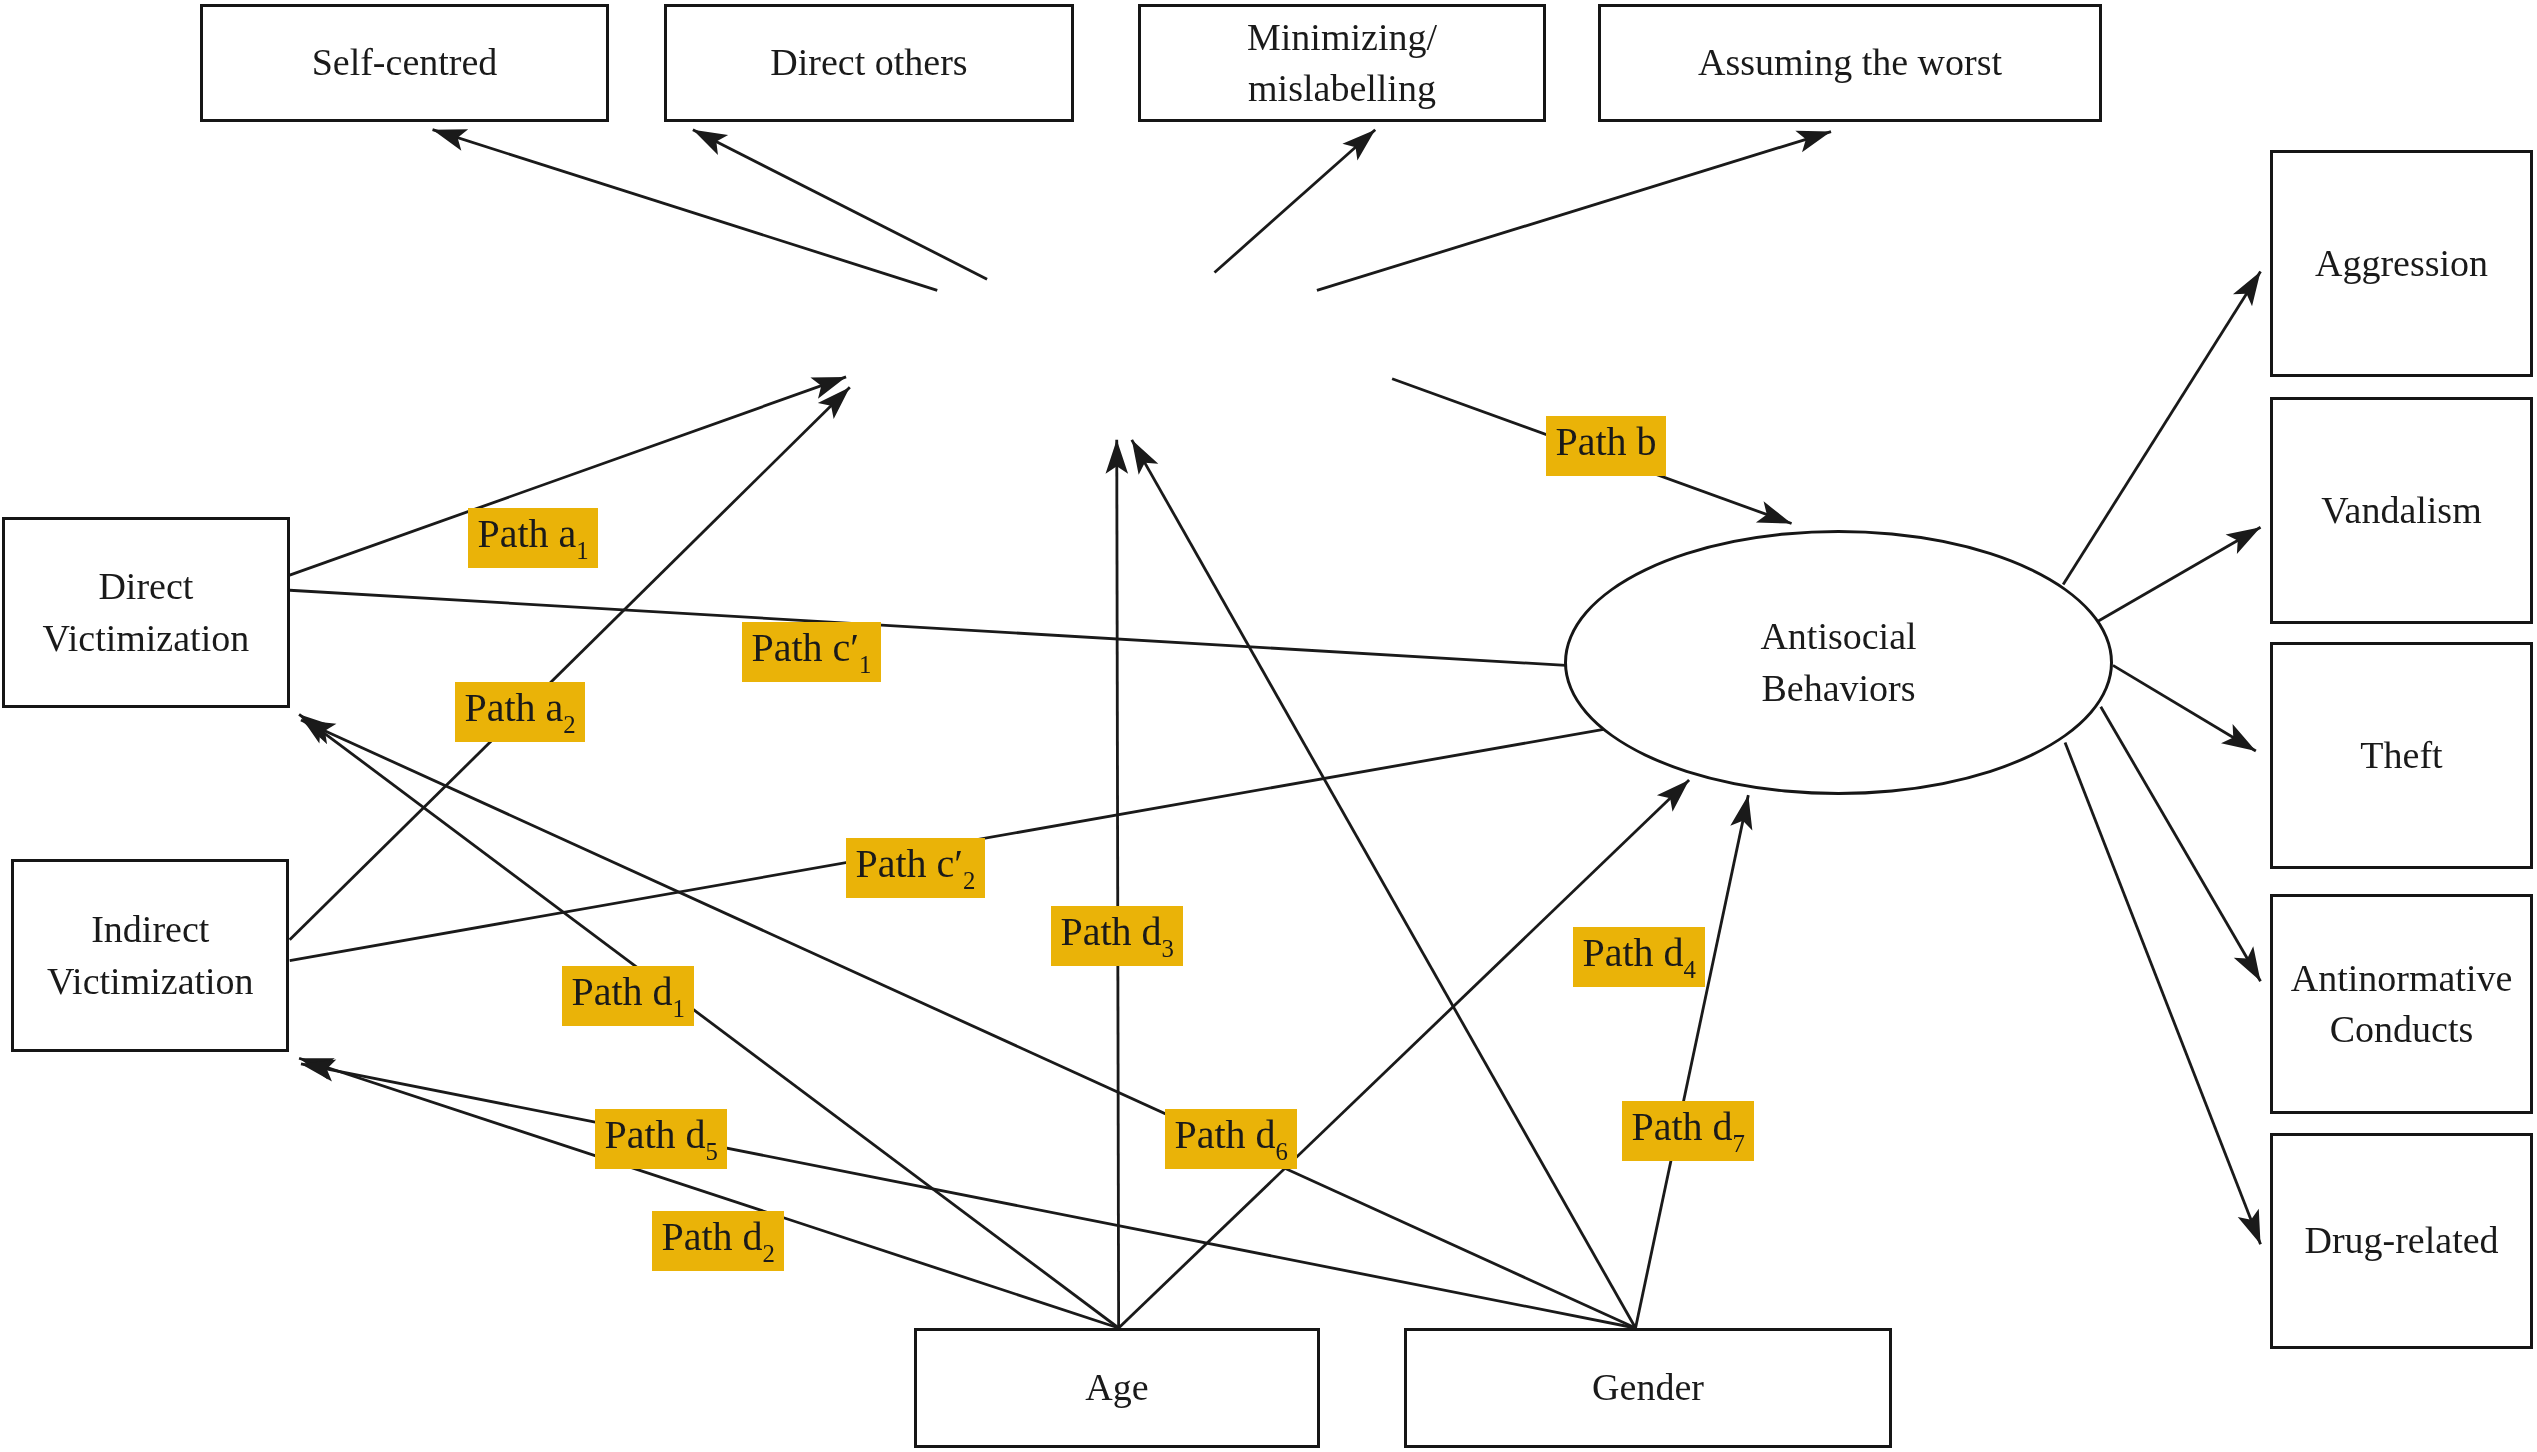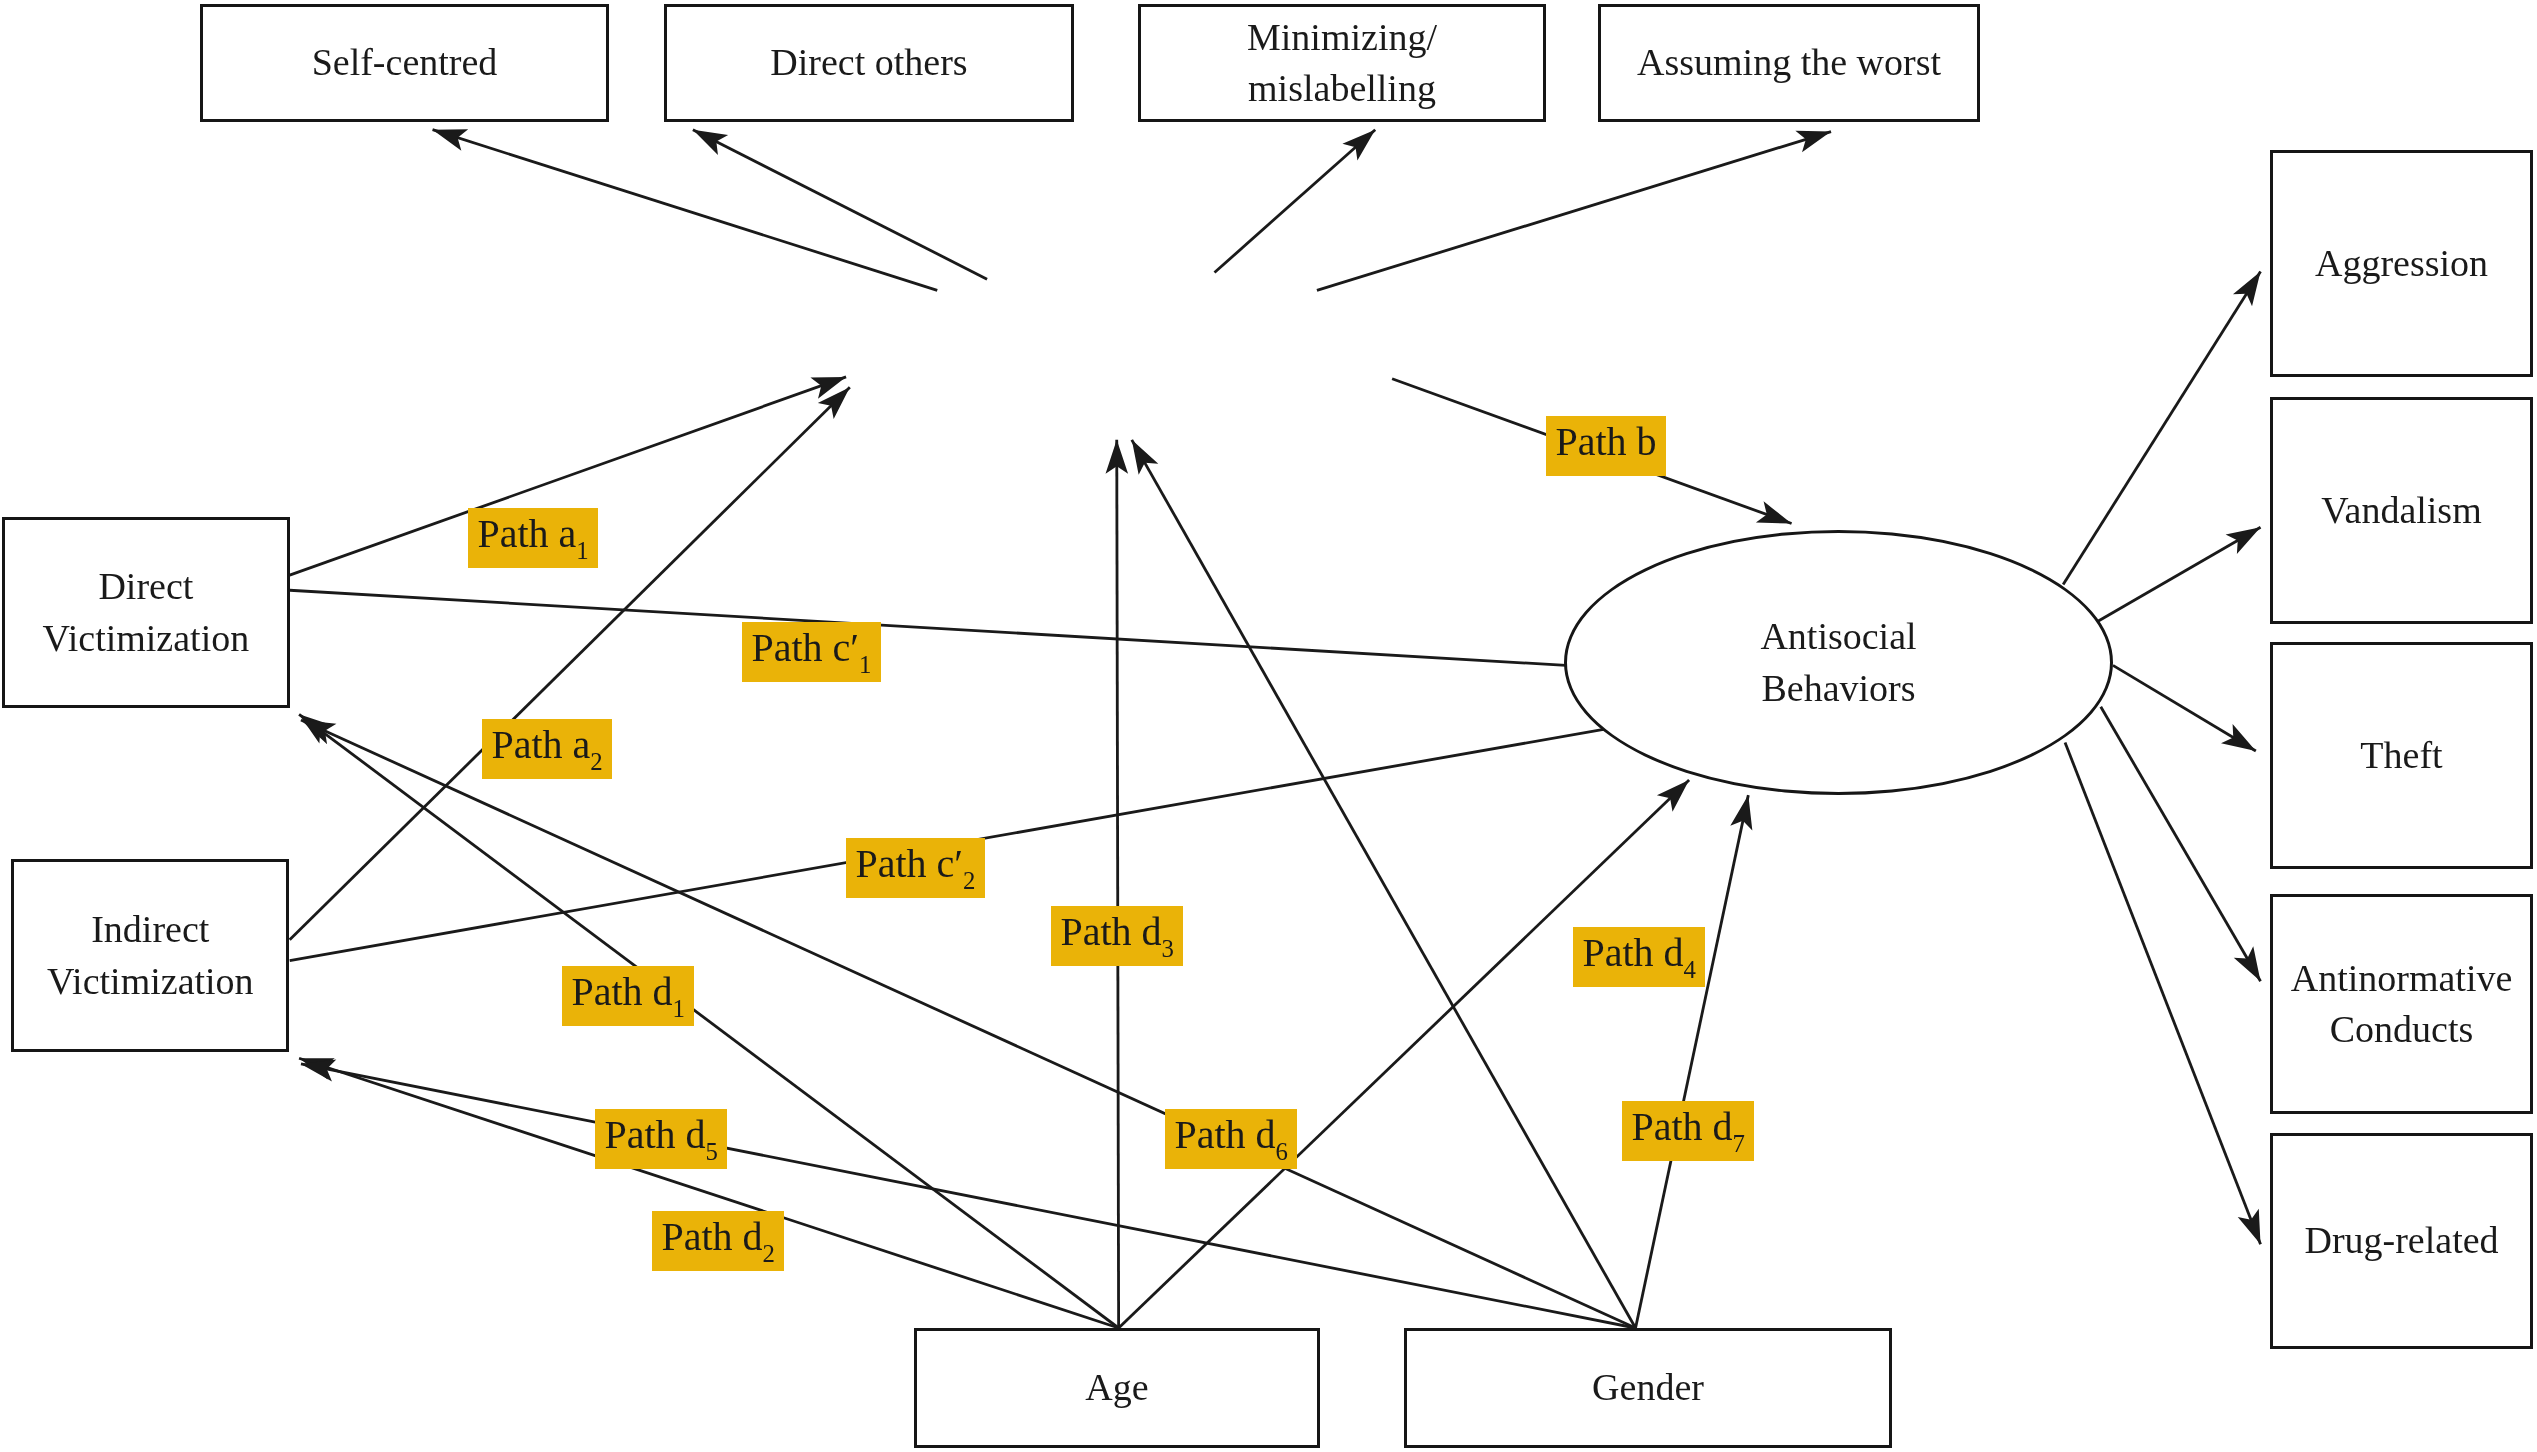--- a/index.html
+++ b/index.html
@@ -69,21 +69,21 @@
 
   <div class="node rect" style="left:200px;top:3.8px;width:409px;height:118px;">
     <span class="lbl">Self-centred</span>
   </div>
   <div class="node rect" style="left:664px;top:3.8px;width:410px;height:118px;">
     <span class="lbl">Direct others</span>
   </div>
   <div class="node rect" style="left:1138px;top:3.8px;width:408px;height:118px;">
     <span class="lbl" style="max-width:282px;">Minimizing/ mislabelling</span>
   </div>
-  <div class="node rect" style="left:1598px;top:3.8px;width:382px;height:118px;">
+  <div class="node rect" style="left:1598px;top:3.8px;width:504px;height:118px;">
     <span class="lbl">Assuming the worst</span>
   </div>
 
   <div class="node ellipse" style="left:1564px;top:530px;width:549px;height:265px;">
     <span class="lbl" style="max-width:46%;">Antisocial Behaviors</span>
   </div>
 
   <div class="node rect" style="left:1.9px;top:517px;width:288px;height:191px;">
     <span class="lbl" style="max-width:254px;">Direct Victimization</span>
   </div>
@@ -110,21 +110,21 @@
   <div class="node rect" style="left:2270px;top:894px;width:263px;height:220px;">
     <span class="lbl" style="max-width:235px;">Antinormative Conducts</span>
   </div>
   <div class="node rect" style="left:2270px;top:1133px;width:263px;height:216px;">
     <span class="lbl">Drug-related</span>
   </div>
 
   <div class="plabel" style="left:468px;top:508px;">
     <span>Path a</span><span class="sub">1</span>
   </div>
-  <div class="plabel" style="left:482px;top:682px;margin-top:37px;">
+  <div class="plabel" style="left:455px;top:682px;">
     <span>Path a</span><span class="sub">2</span>
   </div>
   <div class="plabel" style="left:1546px;top:416px;">
     <span>Path b</span><span class="sub"></span>
   </div>
   <div class="plabel" style="left:742px;top:622px;">
     <span>Path c′</span><span class="sub">1</span>
   </div>
   <div class="plabel" style="left:846px;top:838px;">
     <span>Path c′</span><span class="sub">2</span>

